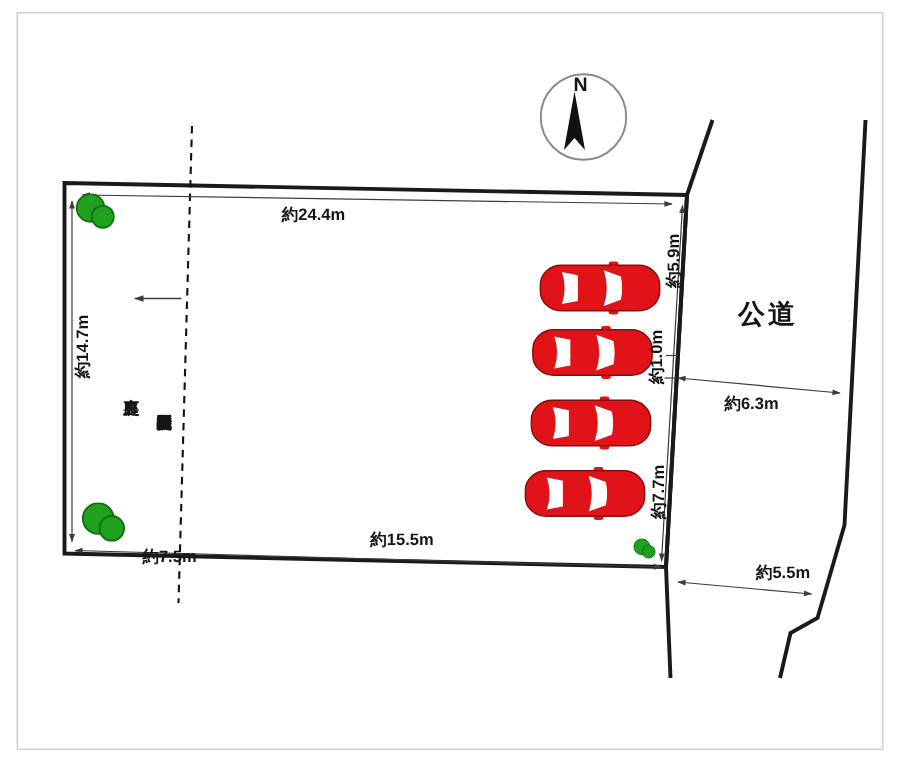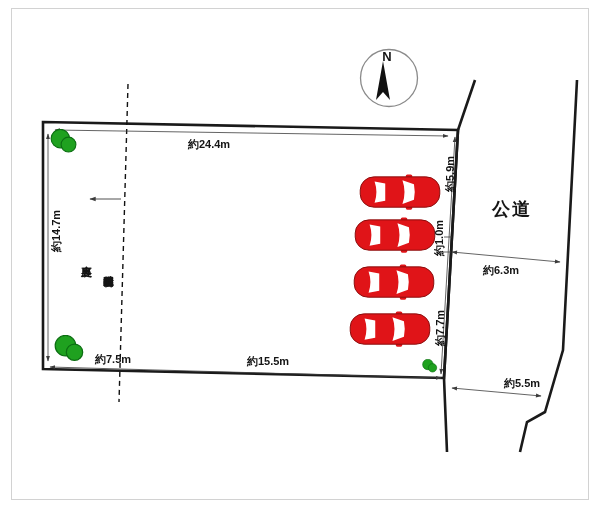--- a/index.html
+++ b/index.html
@@ -19,21 +19,21 @@
   }
   .rot{transform:translate(-50%,-50%) rotate(-90deg);}
   .vert{
     writing-mode:vertical-rl;text-orientation:upright;letter-spacing:0;
   }
   #lbl-n{left:387px;top:56px;font-size:13px;}
   #lbl-top{left:209px;top:144px;}
   #lbl-left{left:56px;top:231px;}
   #lbl-backyard{left:86px;top:257px;font-size:11px;}
   #lbl-hazard{left:108px;top:268px;font-size:10px;}
-  #lbl-bl{left:113px;top:359px;text-align:center;}
+  #lbl-bl{left:113px;top:372px;text-align:center;}
   #lbl-bottom{left:268px;top:361px;}
   #lbl-r-up{left:450px;top:174px;}
   #lbl-r-mid{left:439px;top:238px;}
   #lbl-r-low{left:440px;top:328px;}
   #lbl-road{left:512px;top:209px;font-size:18px;letter-spacing:2px;}
   #lbl-road-up{left:501px;top:246px;margin-top:24px;}
   #lbl-road-low{left:522px;top:383px;}
 </style>
 </head>
 <body>

